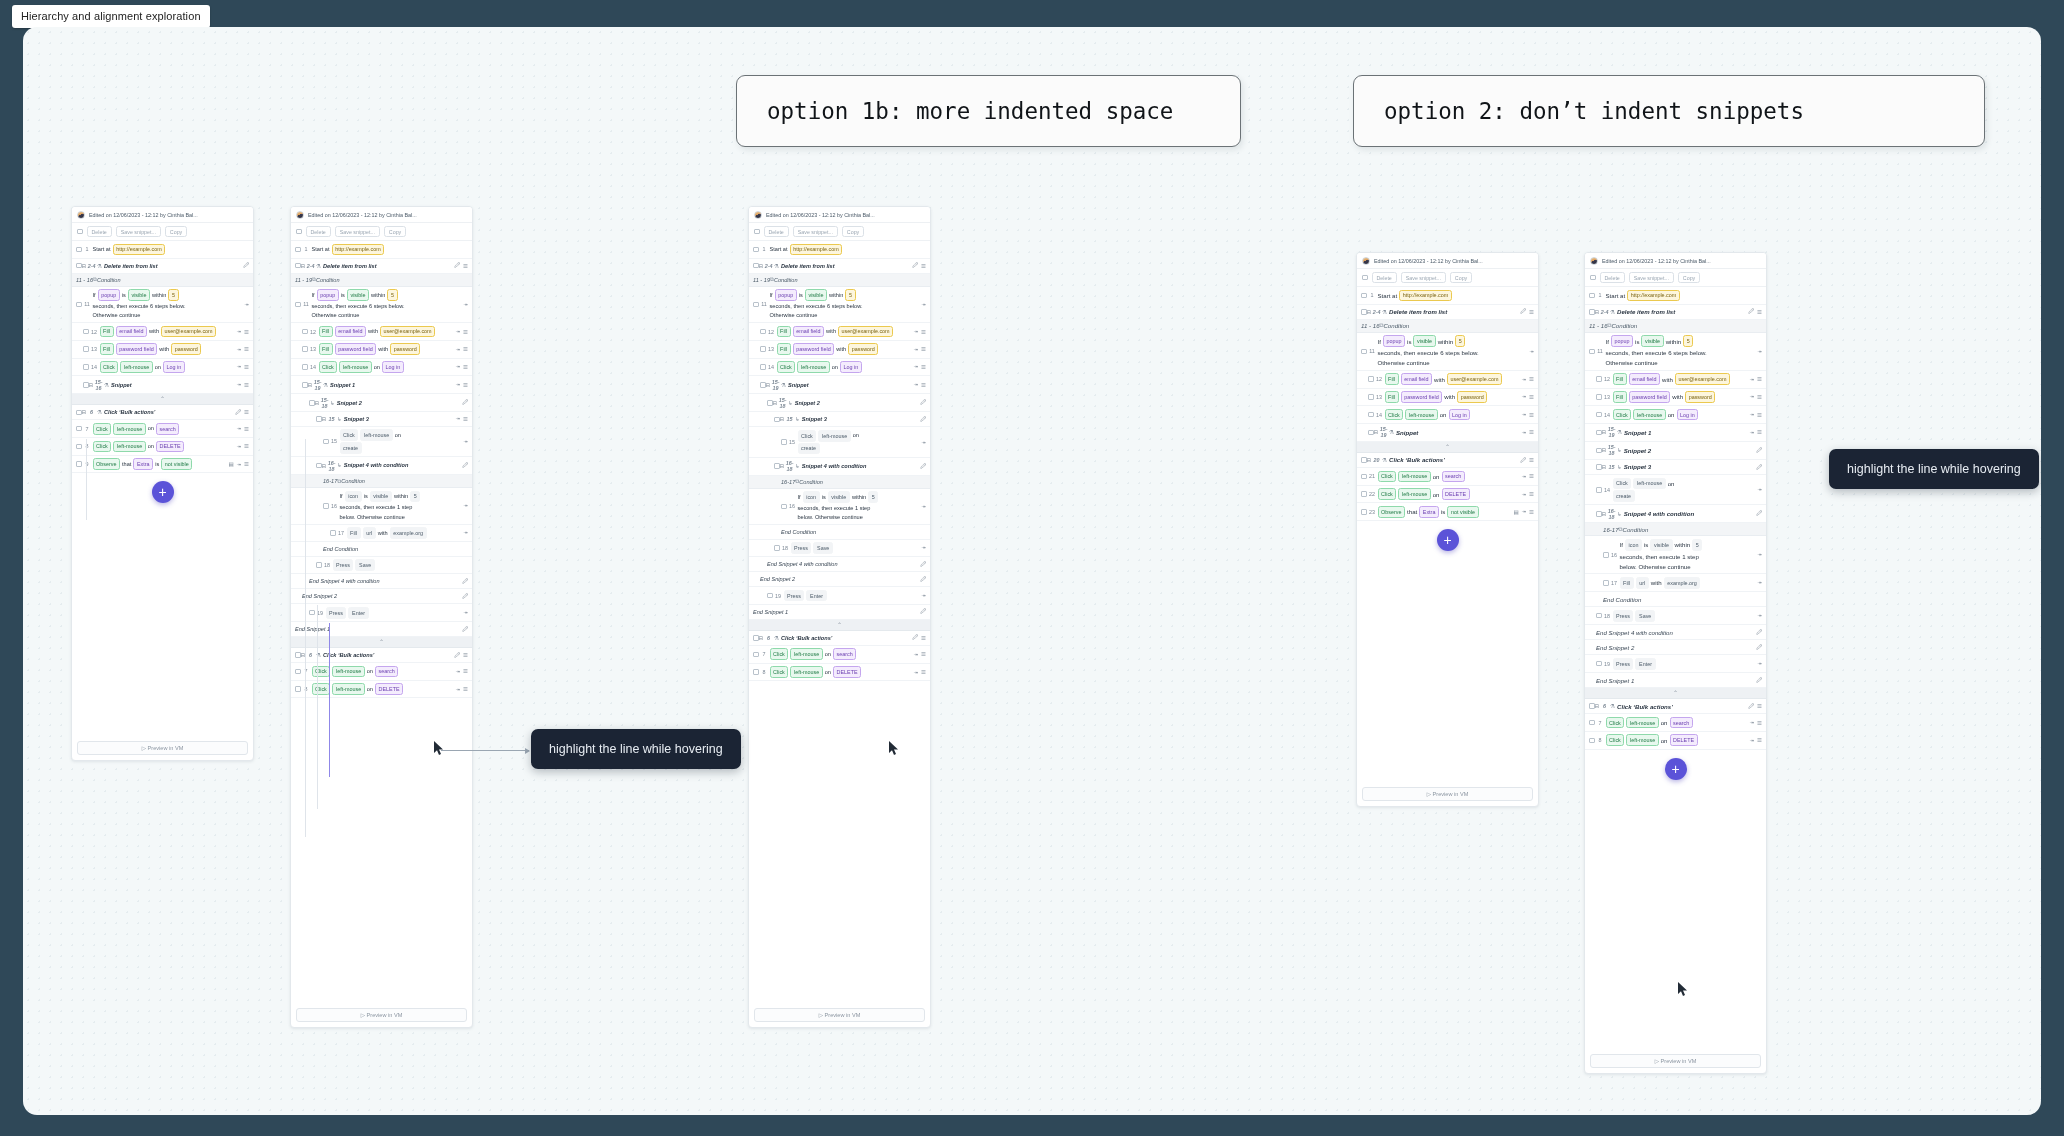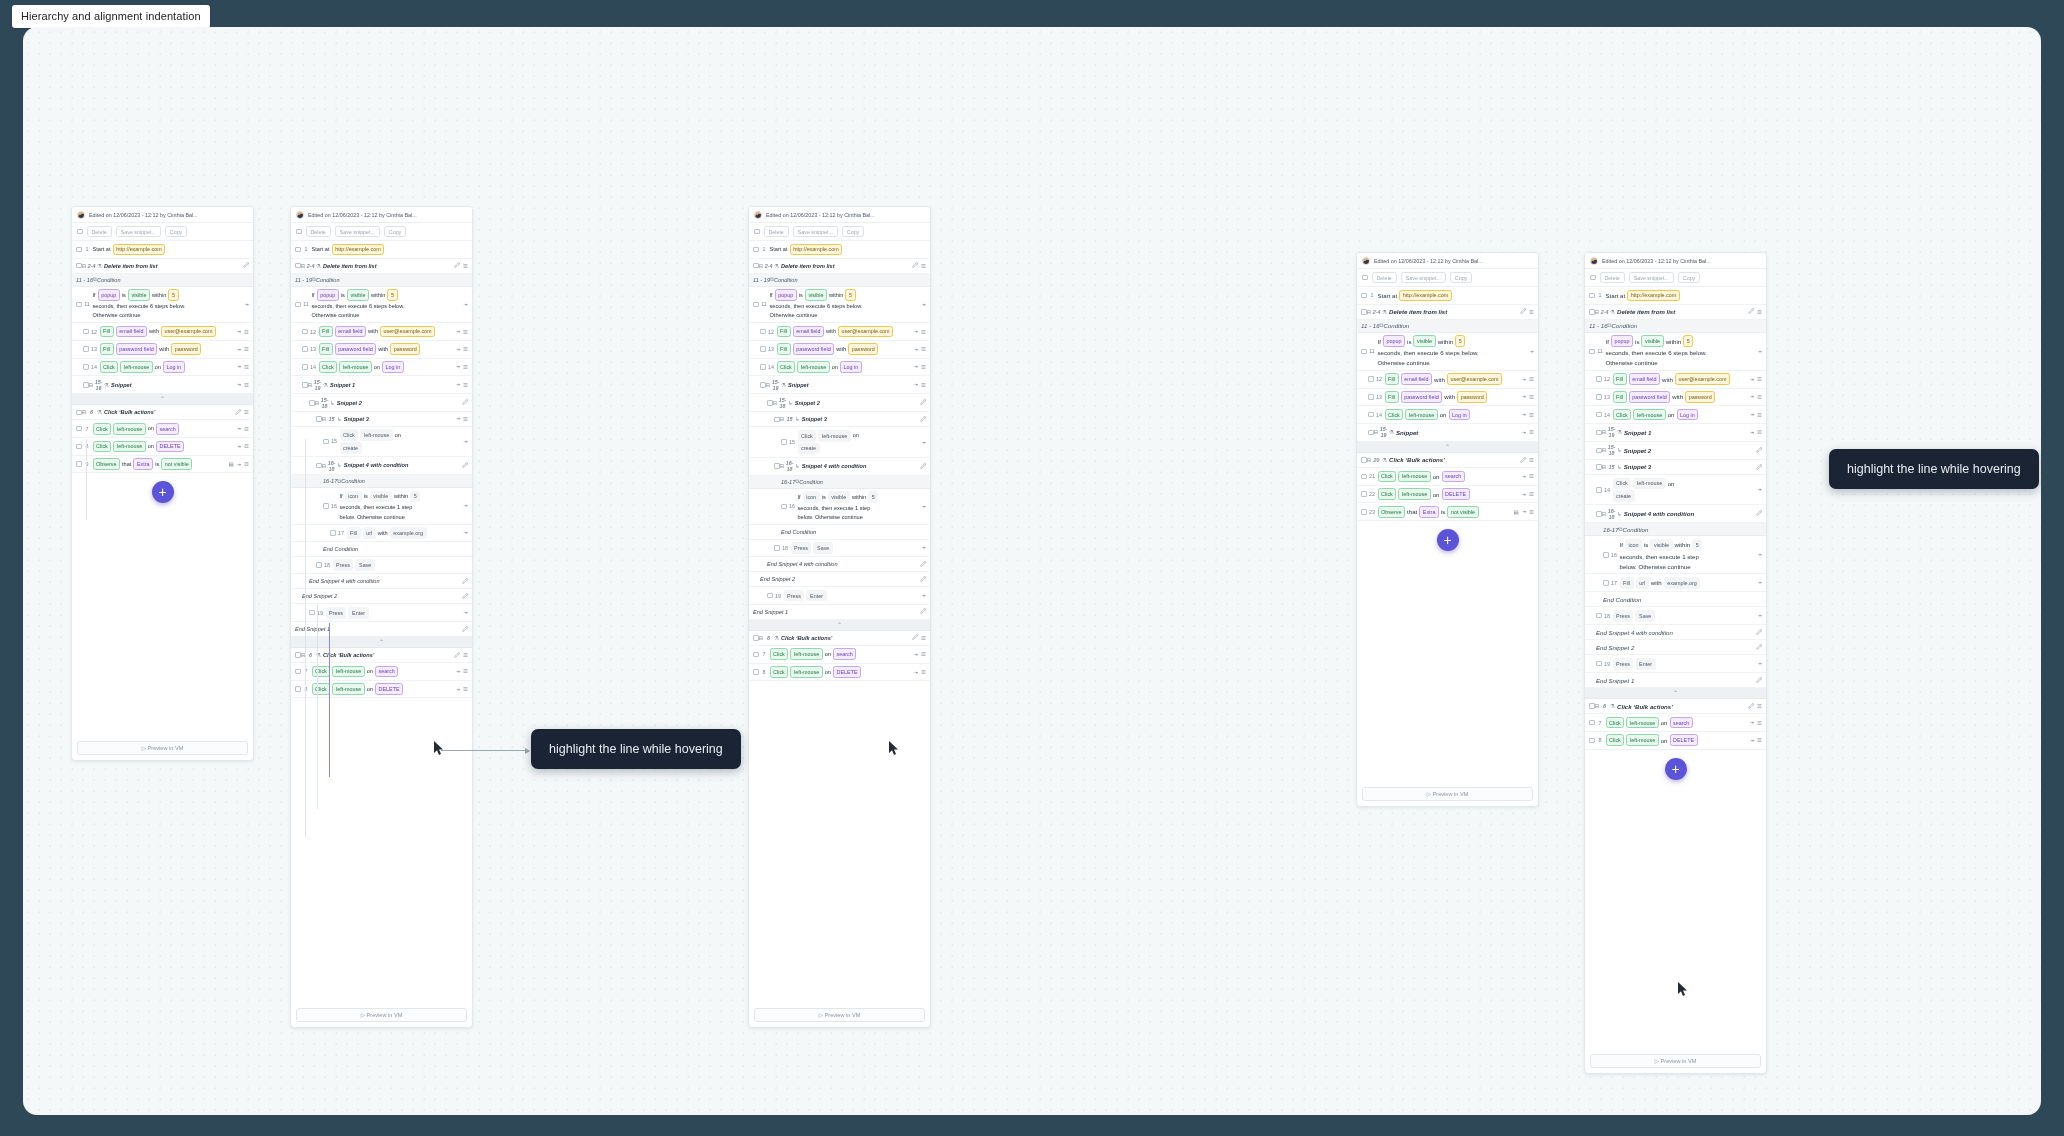--- a/index.html
+++ b/index.html
@@ -159,24 +159,30 @@
   .cursor { position:absolute; width:0; height:0; }
   .cursor svg { display:block; }
 
   .indent { flex:none; }
 </style>
 </head>
 <body>
 
 <div id="root">
 
-  <div class="doc-tab">Hierarchy and alignment indentation</div>
+  <div class="doc-tab">Hierarchy and alignment exploration</div>
 
   <div class="canvas">
 
+    <div class="opt-head" style="left:713px; top:48px; width:505px; height:72px;">
+      <span>option 1b: more indented space</span>
+    </div>
+    <div class="opt-head" style="left:1330px; top:48px; width:632px; height:72px;">
+      <span>option 2: don’t indent snippets</span>
+    </div>
 
     <div class="card" id="card-a1" style="left: 48px; top: 179px; width: 183px; height: 555px; display: flex; flex-direction: column; position: absolute;">
         <div class="c-head">
           <span class="avatar"></span>
           <span class="meta">Edited on 12/06/2023 - 12:12 by Cinthia Bal...</span>
         </div>
         <div class="c-toolbar">
           <span class="cbx"></span>
           <span class="tbtn">Delete</span>
           <span class="tbtn">Save snippet...</span>

